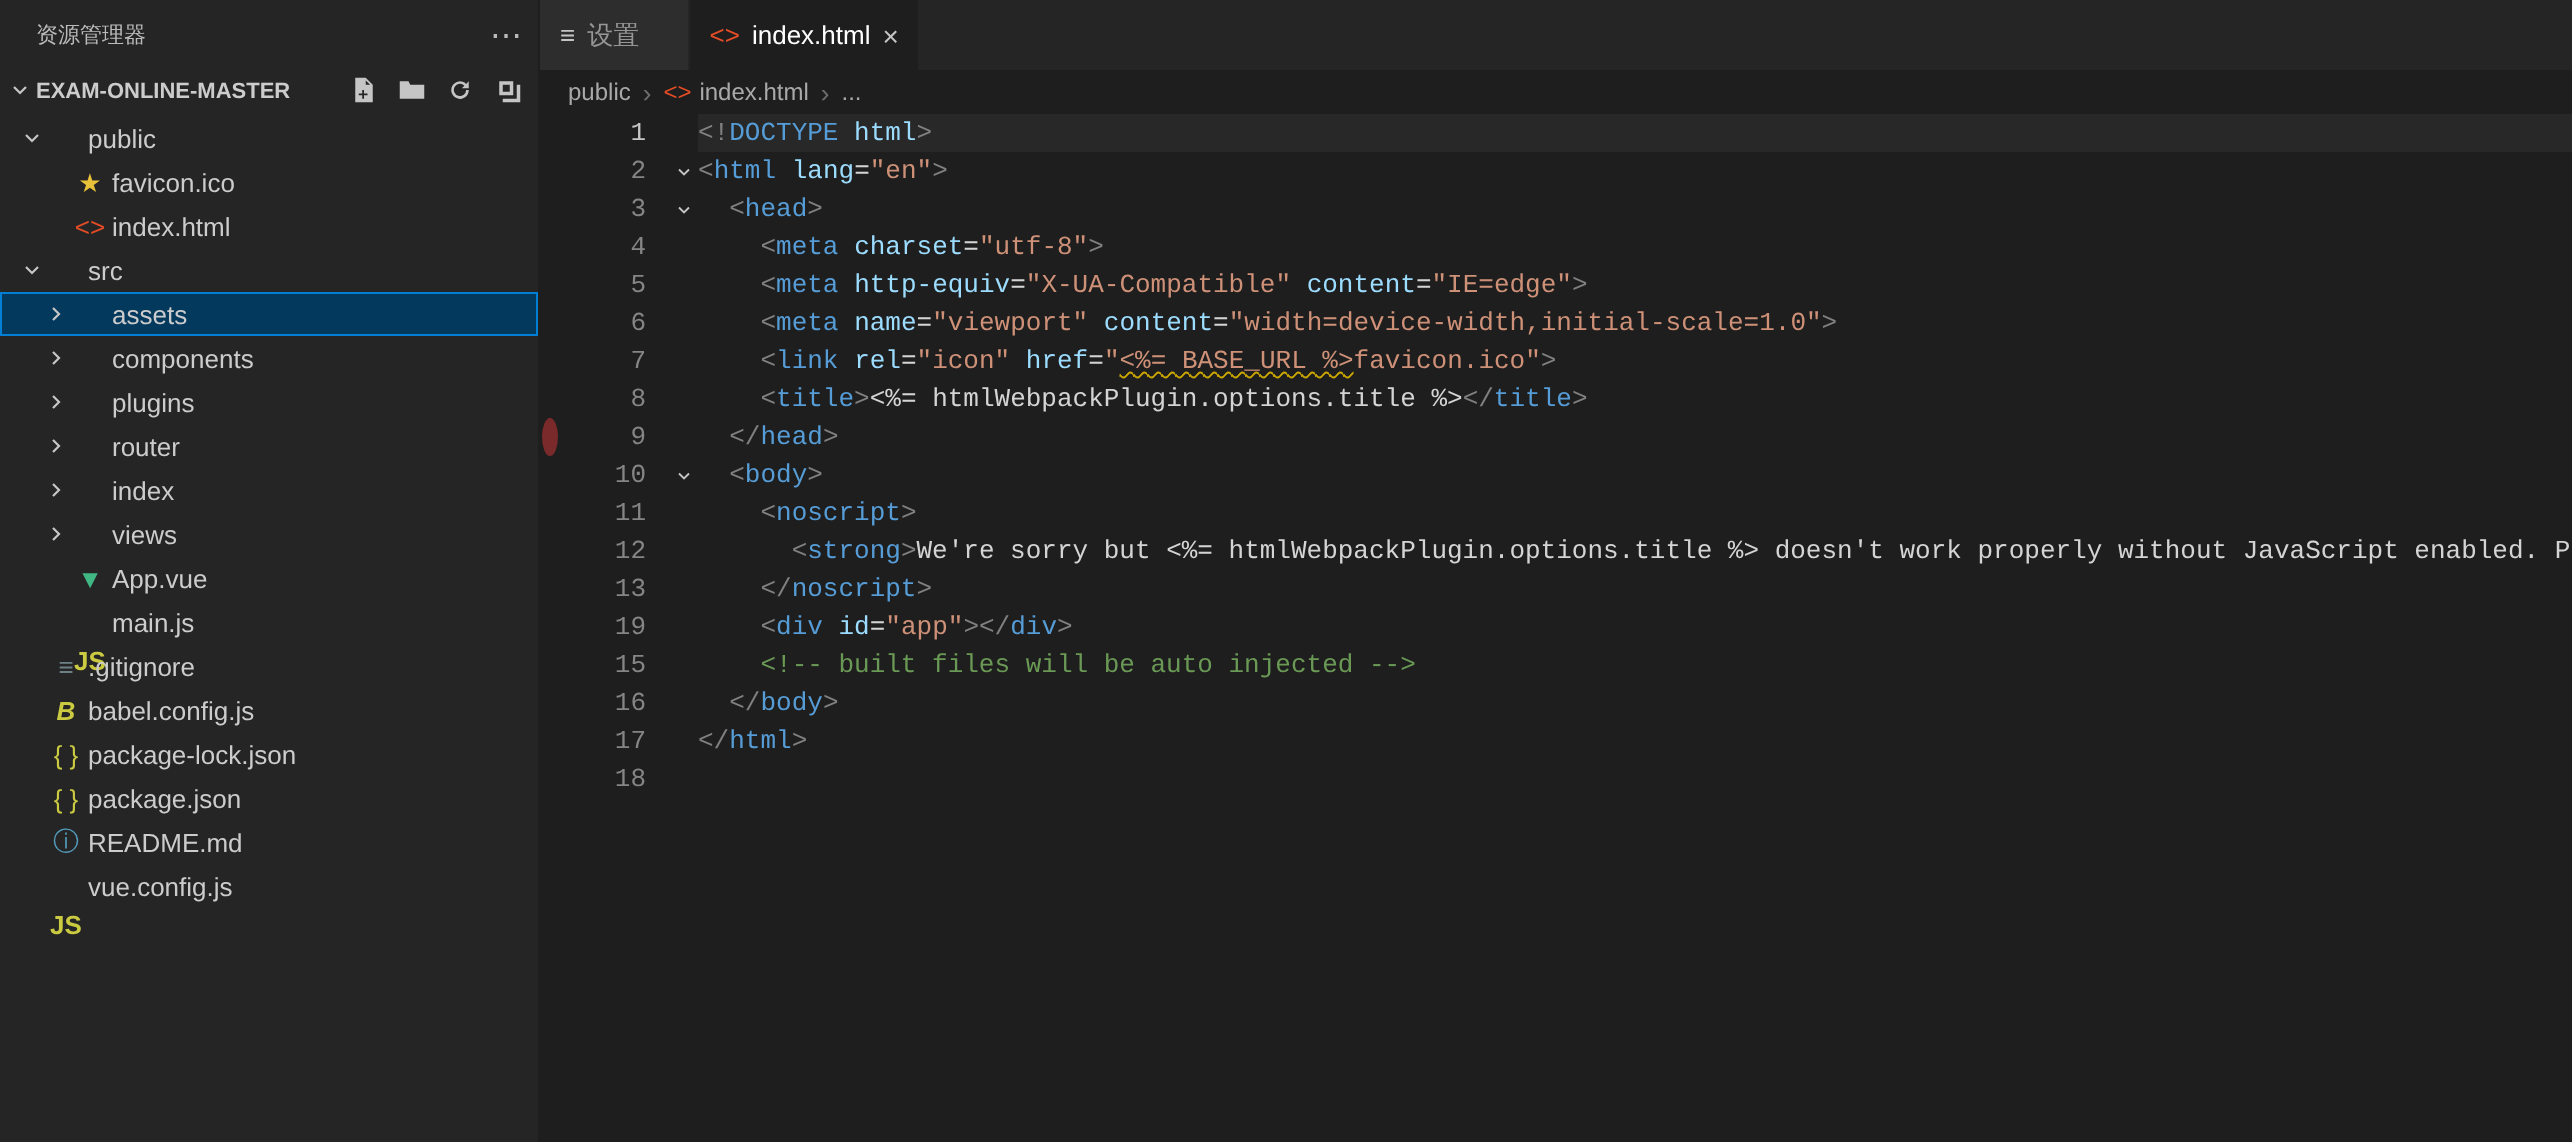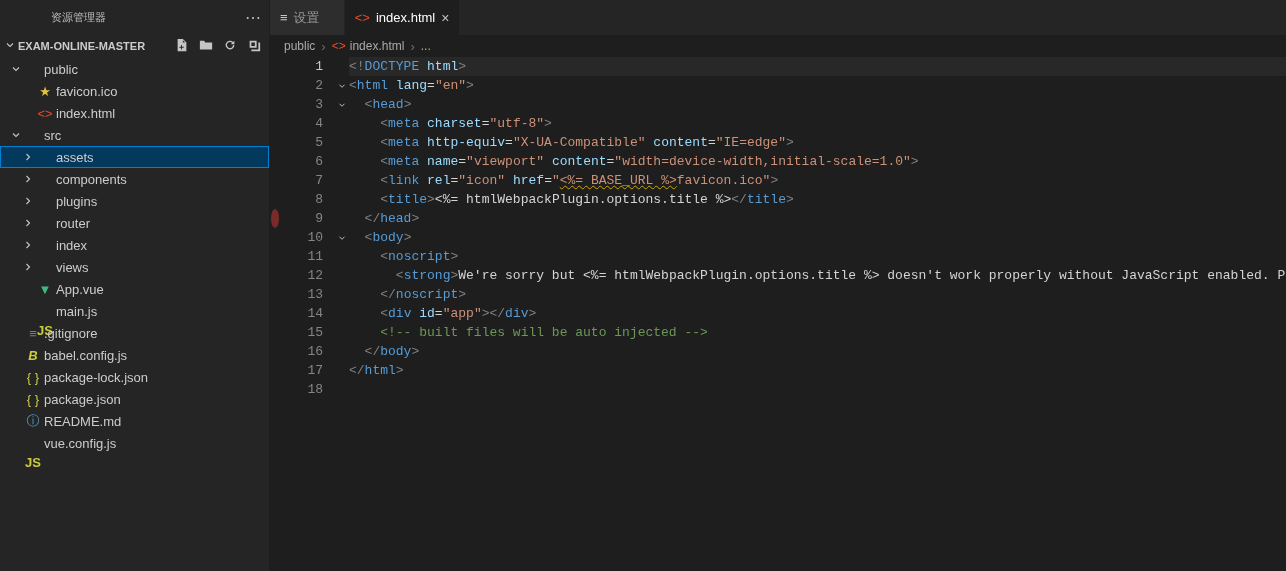--- a/index.html
+++ b/index.html
@@ -1,19 +1,19 @@
 <!DOCTYPE html>
 <html><head>
 <meta charset="utf-8">
 <style>
 * { margin: 0; padding: 0; box-sizing: border-box; }
 body { font-family: "Segoe UI", "Microsoft YaHei", sans-serif; background: #1e1e1e; color: #cccccc; font-size: 13px; overflow: hidden; }
 .app { display: flex; height: 571px; width: 1286px; }
 .sidebar { width: 270px; background: #252526; display: flex; flex-direction: column; border-right: 1px solid #1e1e1e; }
-.sidebar-header { display: flex; align-items: center; justify-content: space-between; padding: 0 8px 0 18px; height: 35px; margin-left: 33px; }
+.sidebar-header { display: flex; align-items: center; justify-content: space-between; padding: 0 8px 0 18px; height: 35px; }
 .sidebar-title { font-size: 11px; color: #bbbbbb; text-transform: uppercase; }
 .sidebar-more { color: #bbbbbb; font-size: 16px; cursor: pointer; }
 .project-header { display: flex; align-items: center; justify-content: space-between; padding: 0 8px 0 4px; height: 22px; font-weight: 700; font-size: 11px; color: #cccccc; }
 .project-header-left { display: flex; align-items: center; gap: 2px; }
 .project-actions { display: flex; gap: 10px; color: #c5c5c5; }
 .project-actions span { cursor: pointer; }
 .tree { flex: 1; overflow-y: auto; padding-top: 1px; }
 .tree-item { display: flex; align-items: center; height: 22px; cursor: pointer; color: #cccccc; padding-right: 8px;}
 .tree-item.selected { background: #04395e; outline: 1px solid #007fd4; outline-offset: -1px;}
 .tree-item .chev { width: 16px; display: inline-flex; justify-content: center; color: #c5c5c5; font-size: 12px; flex-shrink:0;}
@@ -275,21 +275,21 @@
           <div class="ln">4</div>
           <div class="ln">5</div>
           <div class="ln">6</div>
           <div class="ln">7</div>
           <div class="ln">8</div>
           <div class="ln">9</div>
           <div class="ln">10</div>
           <div class="ln">11</div>
           <div class="ln">12</div>
           <div class="ln">13</div>
-          <div class="ln">14</div>
+          <div class="ln">19</div>
           <div class="ln">15</div>
           <div class="ln">16</div>
           <div class="ln">17</div>
           <div class="ln">18</div>
         </div>
       <div class="fold-col" id="foldcol">
           <div></div>
           <div>
             <svg width="10" height="10" viewBox="0 0 16 16">
               <path d="M4 6l4 4 4-4" stroke="#c5c5c5" stroke-width="1.5" fill="none"></path>

